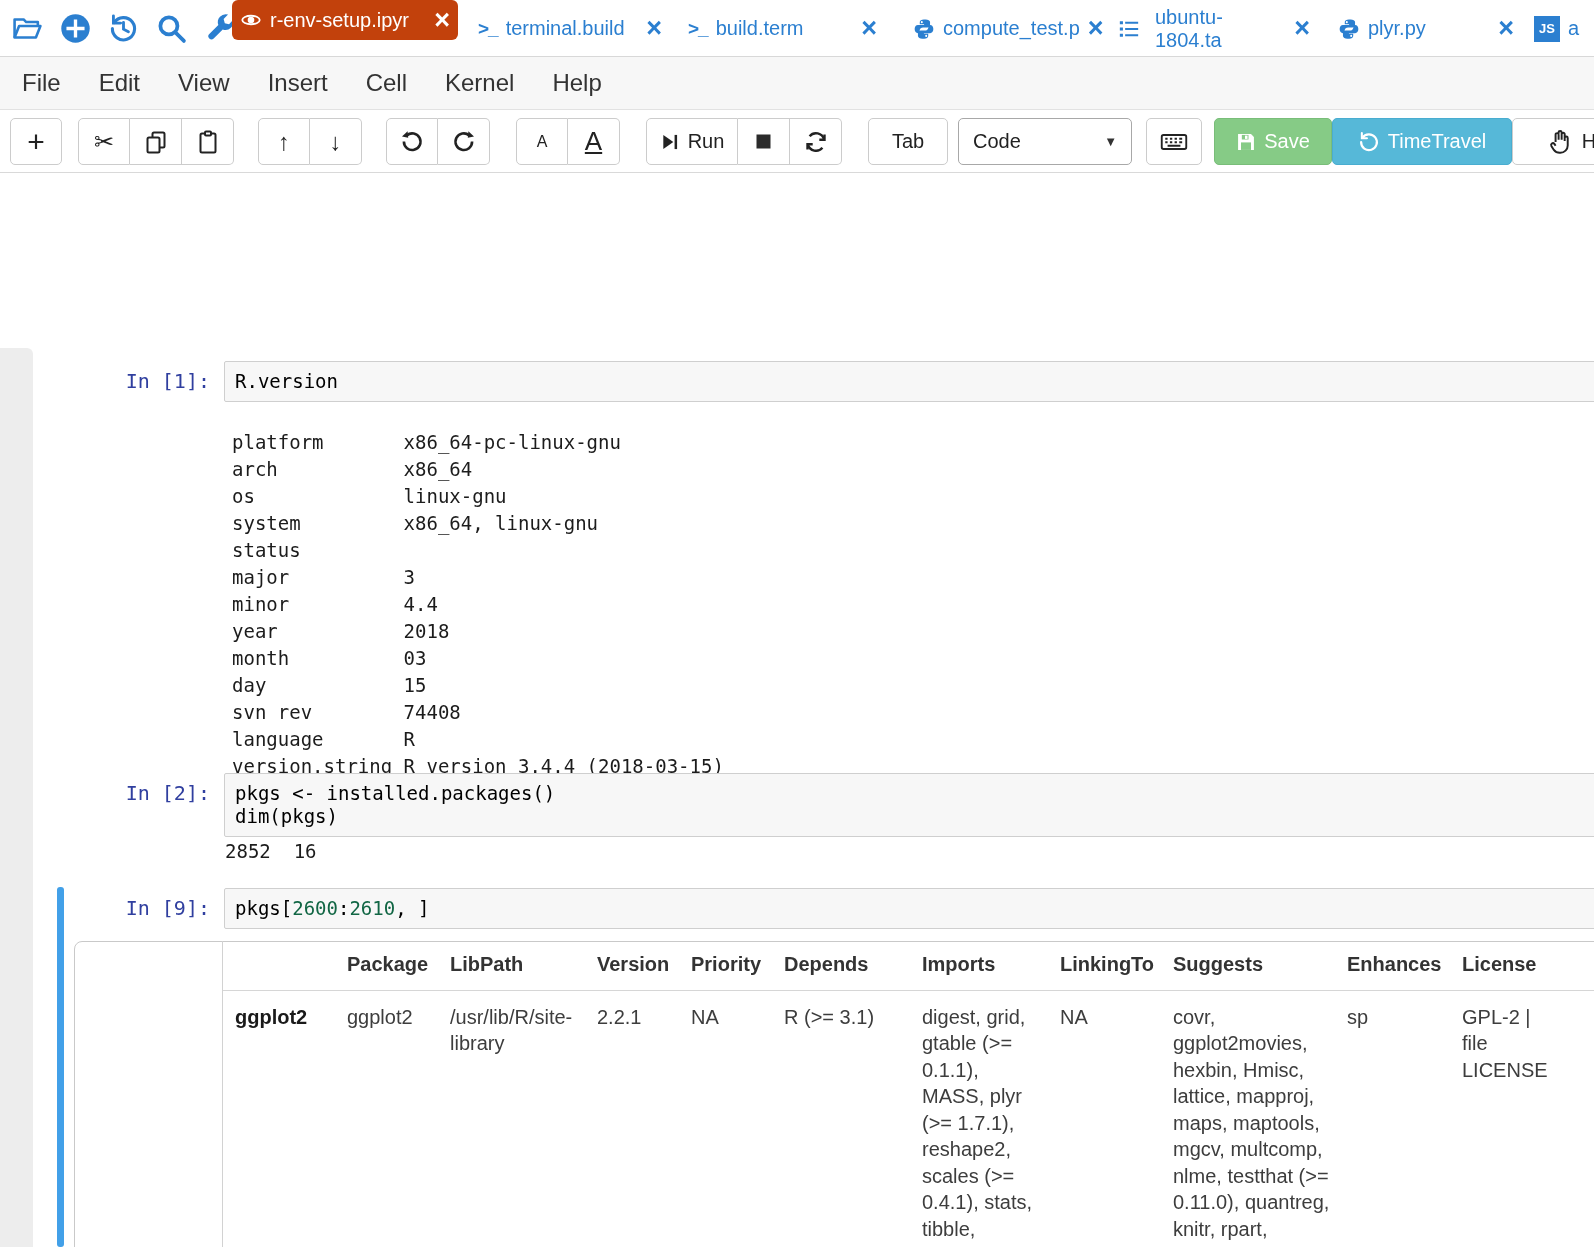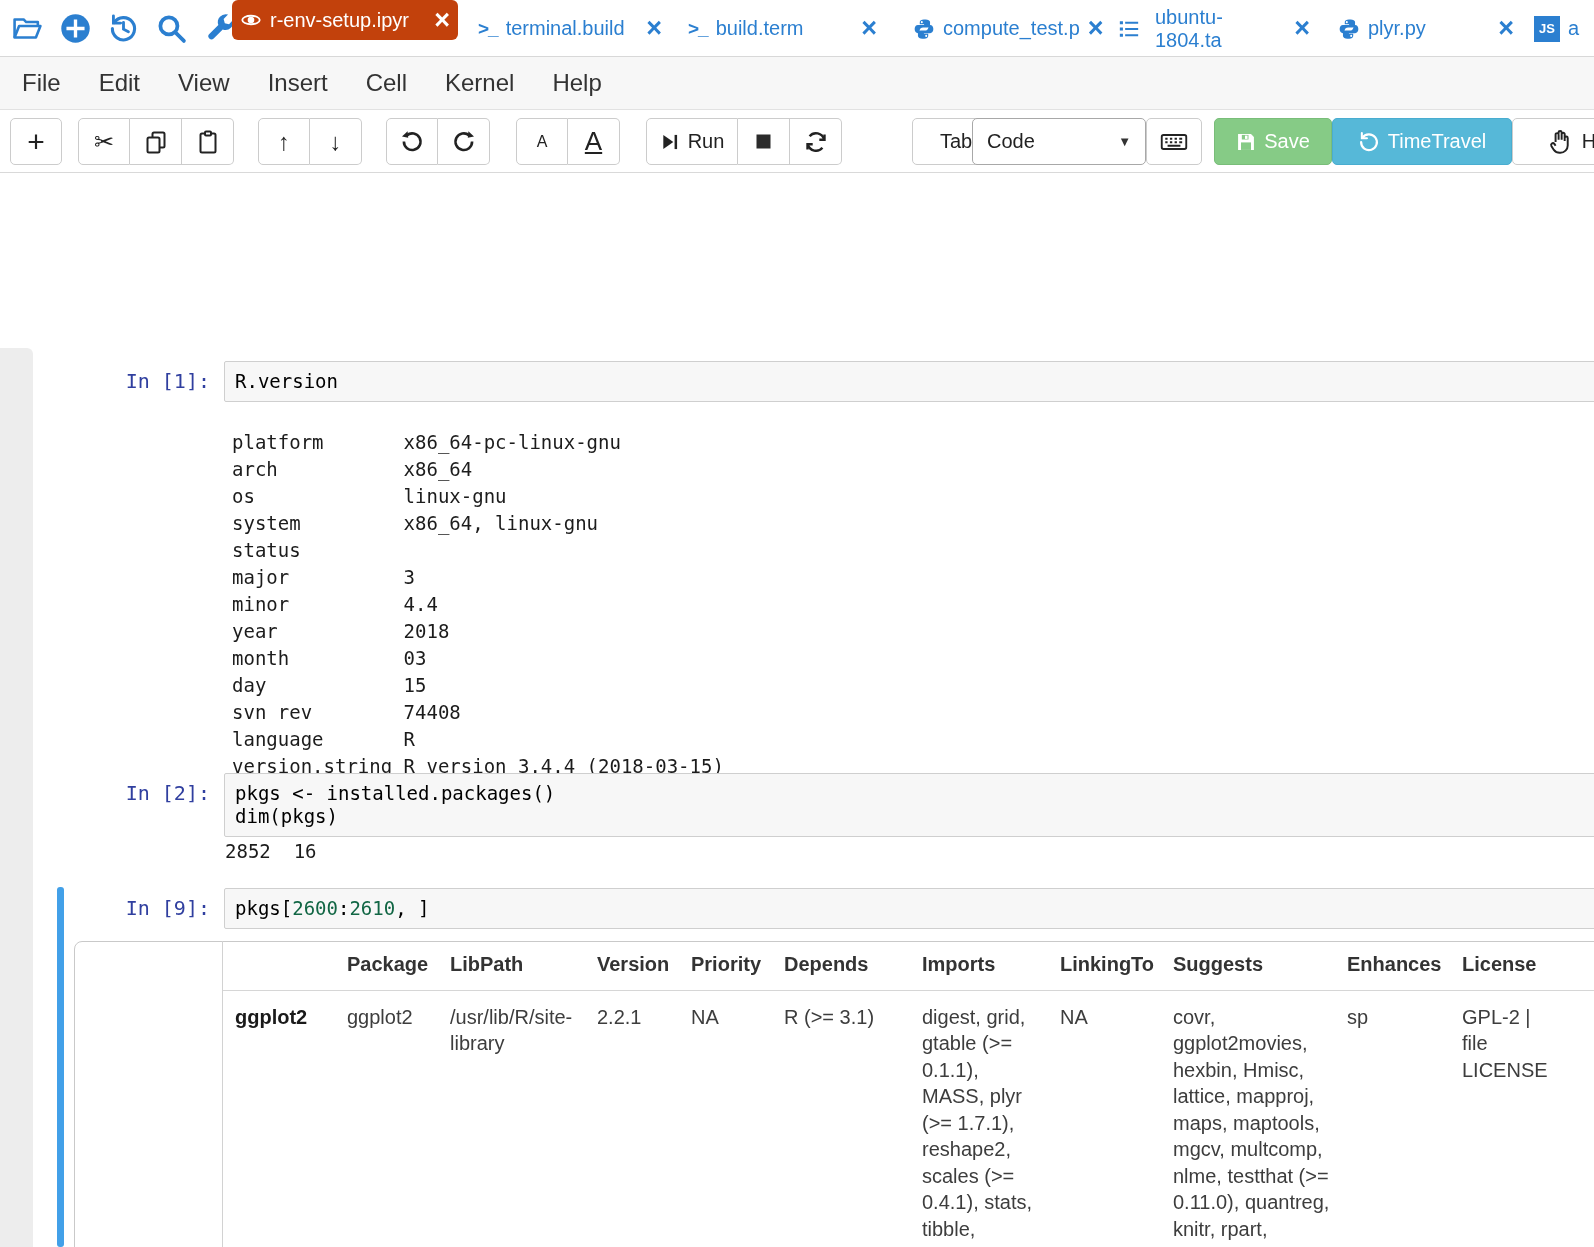--- a/index.html
+++ b/index.html
@@ -247,25 +247,25 @@
   <div class="tbtn grp-r" style="left:790px;width:52px;">
     <span>
         <svg viewBox="0 0 24 24" fill="none" stroke="#222" stroke-width="2.4">
           <path d="M20.5 4.5v5.2h-5.2"></path>
           <path d="M3.5 19.5v-5.2h5.2"></path>
           <path d="M20 9.4A8.3 8.3 0 0 0 5.6 6.2M4 14.6a8.3 8.3 0 0 0 14.4 3.2"></path>
         </svg>
       </span>
   </div>
 
-  <div class="tbtn" style="left:912px;width:88px;">
+  <div class="tbtn" style="left:868px;width:80px;">
     <span>Tab</span>
   </div>
 
-  <div class="tbtn cm-select" style="left:958px;width:174px;margin-left:14px;">
+  <div class="tbtn cm-select" style="left:958px;width:174px;">
     <span>Code</span>
     <span class="caret">▼</span>
   </div>
 
   <div class="tbtn" style="left:1146px;width:56px;">
     <span>
         <svg viewBox="0 0 24 24" fill="none" stroke="#222" stroke-width="1.6" style="width:28px;height:28px;">
           <rect x="1.5" y="6" width="21" height="12" rx="1.5"></rect>
           <path d="M4.5 9.2h2M8.5 9.2h2M12.5 9.2h2M16.5 9.2h2.5M4.5 12.2h2M8.5 12.2h2M12.5 12.2h2M16.5 12.2h2.5M6.5 15.2h11"></path>
         </svg>

